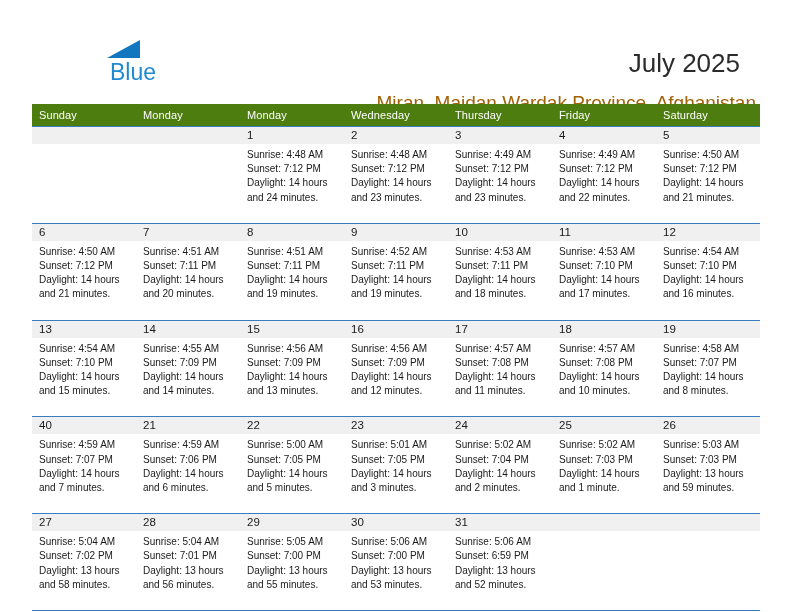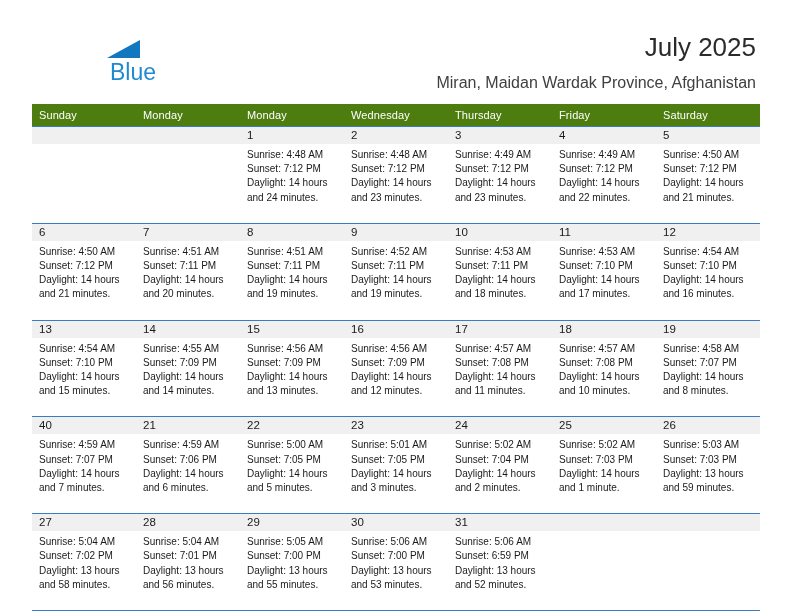--- a/index.html
+++ b/index.html
@@ -70,25 +70,25 @@
     position: absolute;
     right: 36px;
     top: 32px;
     text-align: right;
   }
   .cal-title {
     font-size: 26px;
     color: #2b2b2b;
     line-height: 30px;
     font-weight: normal;
-    margin: 0;
+    margin: 16px;
   }
   .cal-subtitle {
-    font-size: 16px;
-    color: #404040;
+    font-size: 19px;
+    color: #a16207;
     line-height: 18px;
     margin: 12px 0 0 0;
     font-weight: normal;
     white-space: nowrap;
   }
 
   
   .calendar {
     position: absolute;
     left: 32px;

